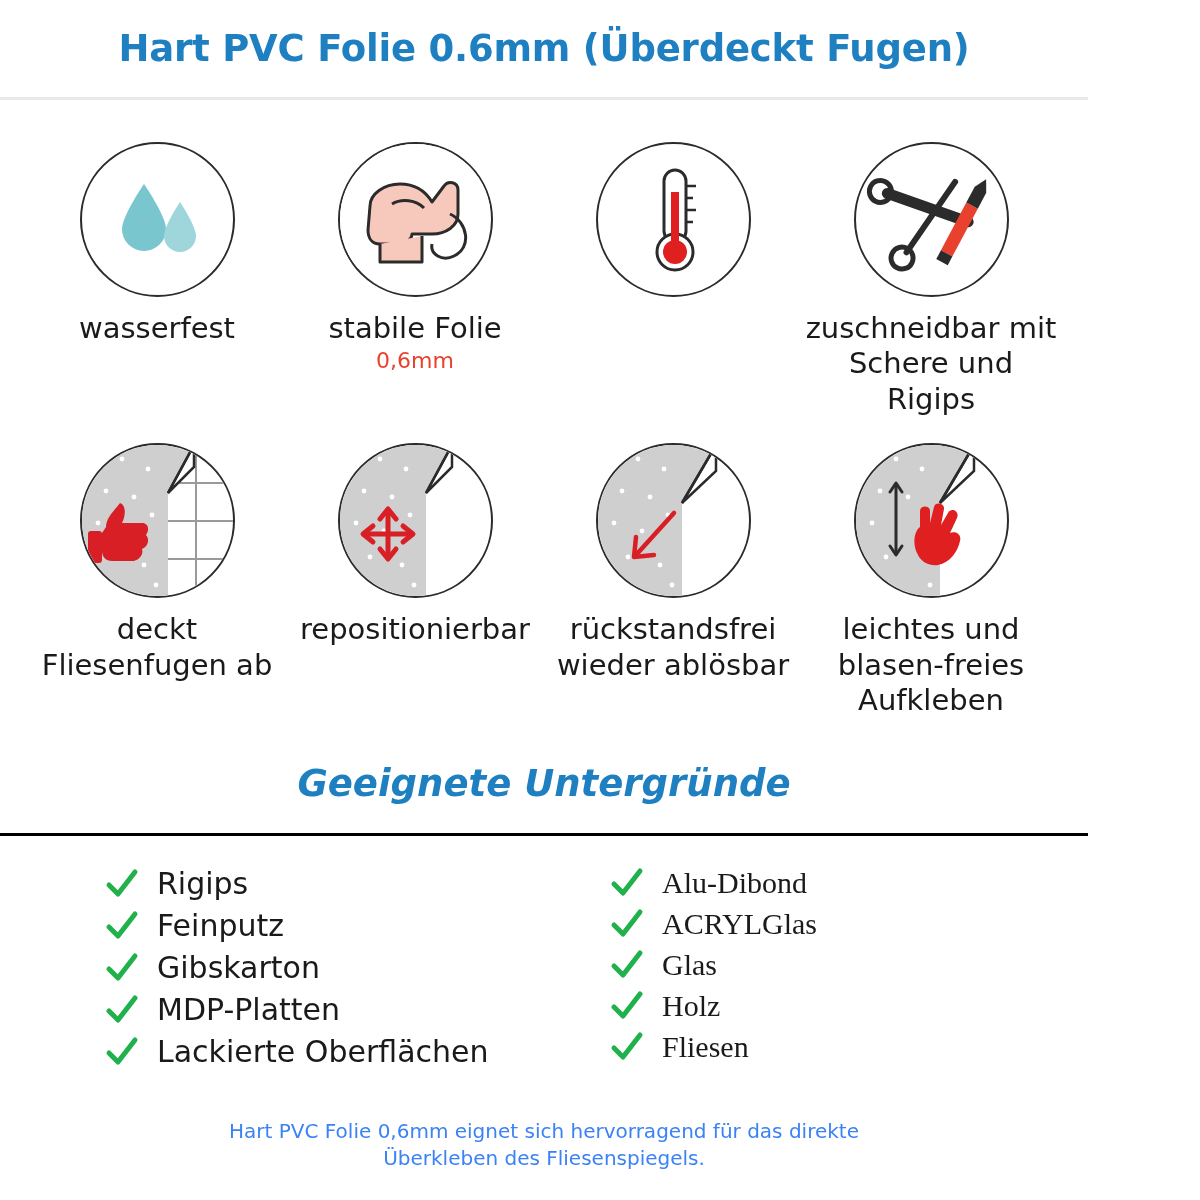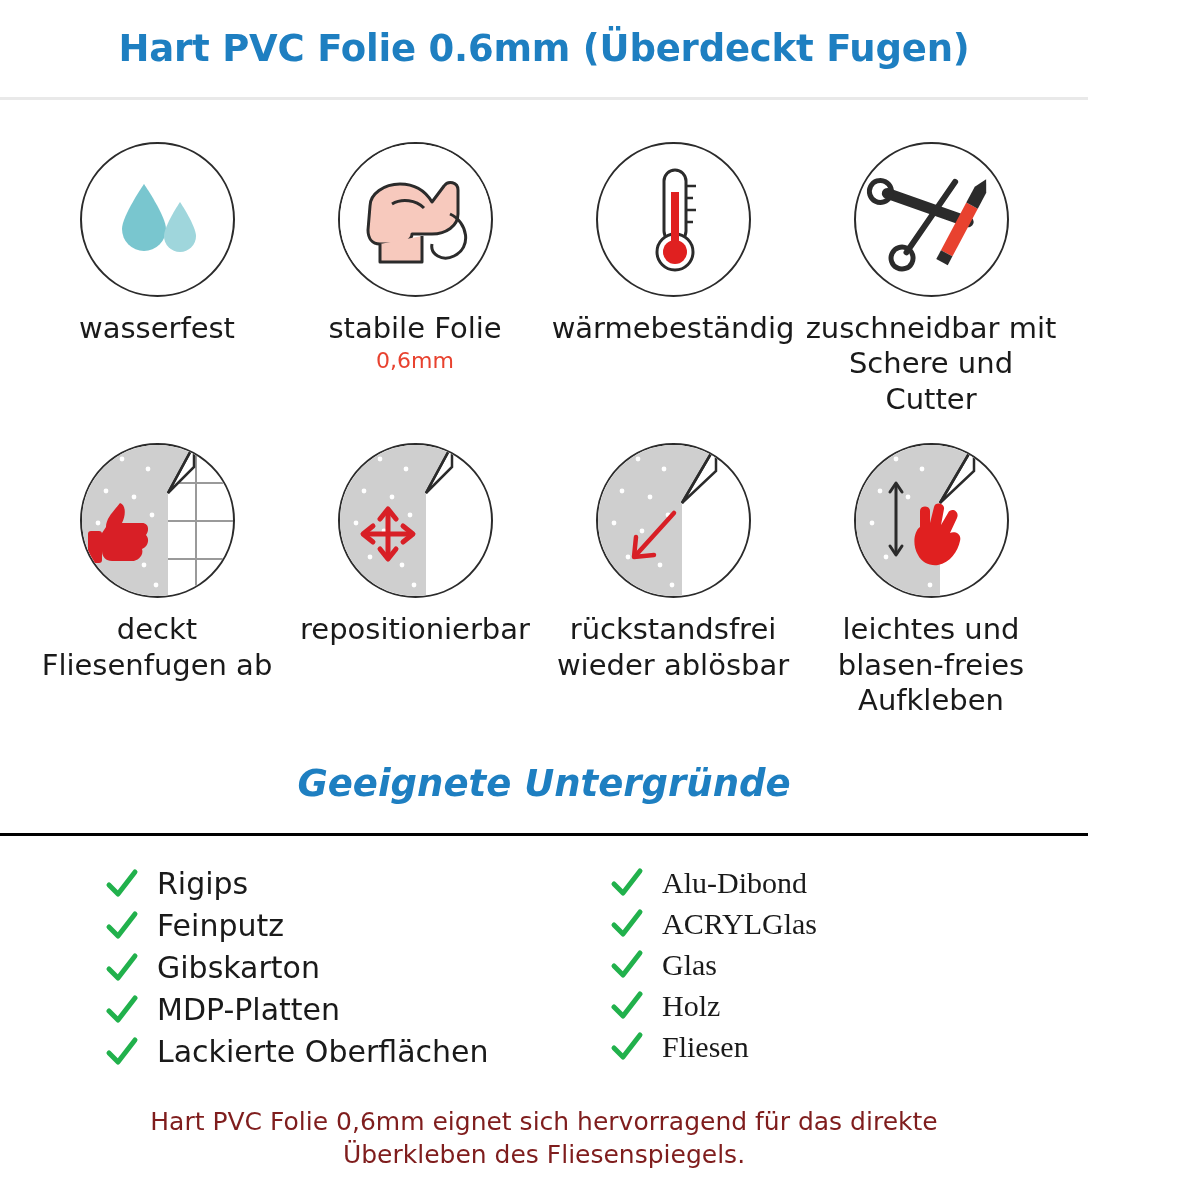--- a/index.html
+++ b/index.html
@@ -106,22 +106,22 @@
     flex: 0 0 34px;
     display: block;
   }
 
   
   .footer {
     position: absolute;
     left: 0; right: 0;
     bottom: 28px;
     text-align: center;
-    color: #7f1d1d;
-    font-size: 25px;
+    color: #3b82f6;
+    font-size: 20px;
     line-height: 1.35;
   }
 </style>
 </head>
 <body>
 
 <div class="page">
 
   <div class="header">
     <div class="header-title">Hart PVC Folie 0.6mm (Überdeckt Fugen)</div>
@@ -163,40 +163,39 @@
           <circle cx="77" cy="108" r="12" fill="#e02020"></circle>
           <rect x="73" y="48" width="8" height="58" fill="#e02020"></rect>
           <g stroke="#2b2b2b" stroke-width="2.5">
             <line x1="88" y1="42" x2="98" y2="42"></line>
             <line x1="88" y1="54" x2="95" y2="54"></line>
             <line x1="88" y1="66" x2="98" y2="66"></line>
             <line x1="88" y1="78" x2="95" y2="78"></line>
           </g>
         </svg>
       </div>
-      <div class="feature-label">wärmebeständig</div>
     </div>
 
     <div class="feature">
       <div class="circle">
         <svg viewBox="0 0 155 155" width="155" height="155">
           <g transform="rotate(-18 78 70)">
             <path d="M40 36 L108 88" stroke="#2b2b2b" stroke-width="11" stroke-linecap="round"></path>
             <path d="M40 98 L108 46" stroke="#2b2b2b" stroke-width="6" stroke-linecap="round"></path>
             <circle cx="34" cy="32" r="11" fill="none" stroke="#2b2b2b" stroke-width="5"></circle>
             <circle cx="34" cy="102" r="11" fill="none" stroke="#2b2b2b" stroke-width="5"></circle>
           </g>
           <g transform="rotate(28 100 95)">
             <rect x="92" y="58" width="13" height="54" fill="#e8422f"></rect>
             <path d="M92 58 L105 58 L105 40 L98.5 28 L92 40 Z" fill="#2b2b2b"></path>
             <rect x="92" y="112" width="13" height="10" fill="#2b2b2b"></rect>
           </g>
         </svg>
       </div>
-      <div class="feature-label">zuschneidbar mit Schere und Cutter</div>
+      <div class="feature-label">zuschneidbar mit Schere und Rigips</div>
     </div>
 
     <div class="feature">
       <div class="circle">
         <svg viewBox="0 0 155 155" width="155" height="155">
           <g stroke="#9a9a9a" stroke-width="2">
             <line x1="0" y1="38" x2="155" y2="38"></line>
               <line x1="0" y1="76" x2="155" y2="76"></line>
             <line x1="0" y1="114" x2="155" y2="114"></line>
             <line x1="38" y1="0" x2="38" y2="155"></line>

